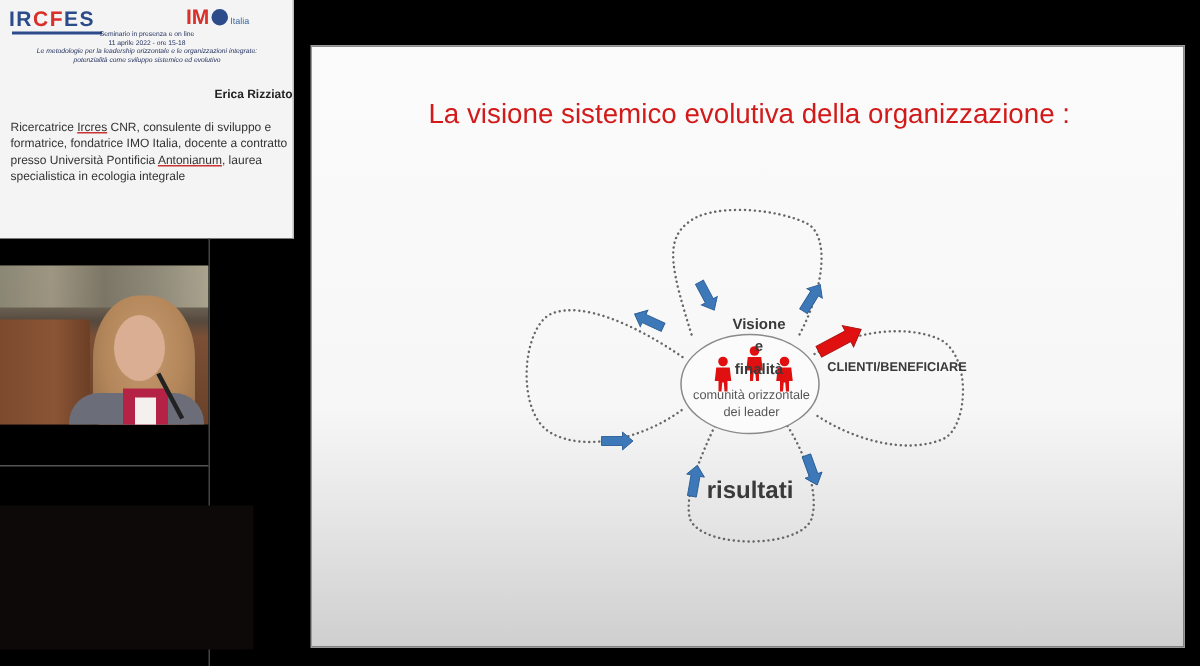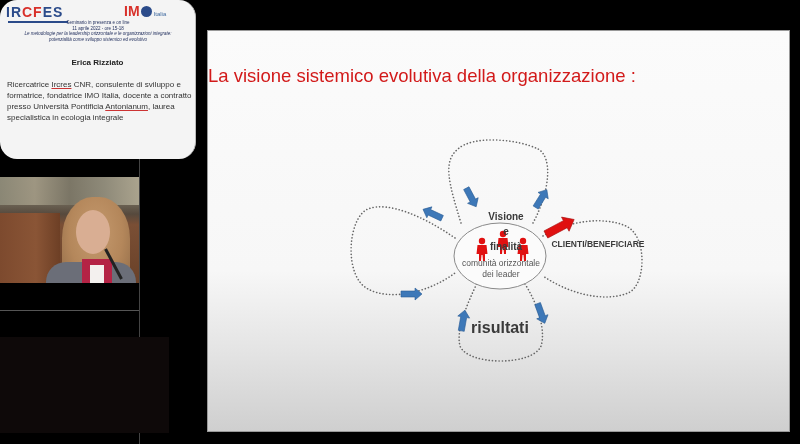--- a/index.html
+++ b/index.html
@@ -1,42 +1,42 @@
 <!DOCTYPE html>
 <html><head>
 <meta charset="utf-8">
 <style>
   html,body{margin:0;padding:0;}
   body{width:800px;height:444px;background:#000;position:relative;overflow:hidden;font-family:"Liberation Sans",sans-serif;}
-  .info-card{position:absolute;left:0;top:0;width:195px;height:159px;background:#f4f4f4;border-right:1px solid #bbb;border-radius:17px;}
+  .info-card{position:absolute;left:0;top:0;width:195px;height:159px;background:#f4f4f4;border-right:1px solid #bbb;}
   .logo-ircres{position:absolute;left:6px;top:4px;width:64px;height:16px;font-weight:bold;font-size:14px;color:#2b4b8a;letter-spacing:1px;}
   .logo-ircres .cf{color:#d8302a;}
   .logo-ircres .bar{position:absolute;left:2px;bottom:-3px;width:60px;height:2px;background:#2b4b8a;}
   .logo-imo{position:absolute;left:124px;top:3px;font-weight:bold;font-size:14px;color:#d8302a;}
   .logo-imo .o{display:inline-block;width:11px;height:11px;border-radius:50%;background:#2b4b8a;vertical-align:-1px;margin-left:1px;}
   .logo-imo .sub{font-size:6px;color:#3f6aa0;font-weight:normal;margin-left:2px;}
   .event-lines{position:absolute;left:4px;top:20px;width:188px;text-align:center;font-size:4.5px;line-height:5.5px;color:#1c2a5a;}
   .event-lines .it{font-style:italic;}
-  .speaker-name{position:absolute;left:0;width:195px;top:58px;text-align:center;font-size:8px;font-weight:bold;color:#222;}
+  .speaker-name{position:absolute;left:0;width:195px;top:58px;text-align:right;font-size:8px;font-weight:bold;color:#222;}
   .speaker-bio{position:absolute;left:7px;top:79px;width:185px;font-size:8px;line-height:11px;color:#333;}
   .speaker-bio .ul{text-decoration:underline;text-decoration-color:#c33;}
   .video{position:absolute;left:0;top:177px;width:139px;height:106px;overflow:hidden;background:linear-gradient(180deg,#7b7464 0%,#6d6455 25%,#56493d 35%,#7a4f35 45%,#6a4128 100%);}
   .video .mural{position:absolute;left:0;top:0;width:139px;height:28px;background:linear-gradient(90deg,#8d8a78,#a29a85,#7c7767,#918d7c,#b0a993);opacity:.9;}
   .video .panel{position:absolute;left:0;top:36px;width:60px;height:70px;background:linear-gradient(90deg,#7d4a2e,#8a5536 60%,#6d3f25);}
   .video .hair{position:absolute;left:62px;top:20px;width:68px;height:92px;border-radius:45% 45% 20% 20%;background:radial-gradient(ellipse at 50% 40%,#c59a6e 0%,#b4875b 55%,#8f6a47 100%);}
   .video .face{position:absolute;left:76px;top:33px;width:34px;height:44px;border-radius:50%;background:#d9ae93;}
   .video .jacket{position:absolute;left:46px;top:85px;width:90px;height:30px;background:#6b6e78;border-radius:20px 20px 0 0;}
   .video .scarf{position:absolute;left:82px;top:82px;width:30px;height:26px;background:#b42345;}
   .video .shirt{position:absolute;left:90px;top:88px;width:14px;height:20px;background:#f3f0ee;}
   .video .mic{position:absolute;left:112px;top:70px;width:3px;height:34px;background:#222;transform:rotate(-28deg);}
   .divider-v{position:absolute;left:139px;top:159px;width:1px;height:285px;background:#444;}
   .divider-h{position:absolute;left:0;top:310px;width:139px;height:1px;background:#555;}
   .dark-box{position:absolute;left:0;top:337px;width:169px;height:96px;background:#0e0909;}
   .slide{position:absolute;left:207px;top:30px;width:583px;height:402px;background:linear-gradient(180deg,#fbfbfb 0%,#f7f7f7 60%,#e4e4e4 80%,#cfcfcf 100%);border:1px solid #999;box-sizing:border-box;}
-  .slide-title{position:absolute;left:0;width:583px;top:33px;text-align:left;font-size:18.5px;line-height:24px;color:#d21a1a;}
+  .slide-title{position:absolute;left:0;width:583px;top:33px;text-align:center;font-size:18.5px;line-height:24px;color:#d21a1a;}
   .diagram{position:absolute;left:0;top:0;}
   .lbl{position:absolute;font-weight:bold;color:#3a3a3a;text-align:center;}
   .center-lbl{position:absolute;text-align:center;color:#555;font-size:8.5px;line-height:11px;}
 </style>
 </head>
 <body>
 
 <div class="info-card">
   <div class="logo-ircres">
     <span>IR</span><span class="cf">CF</span><span>ES</span>

